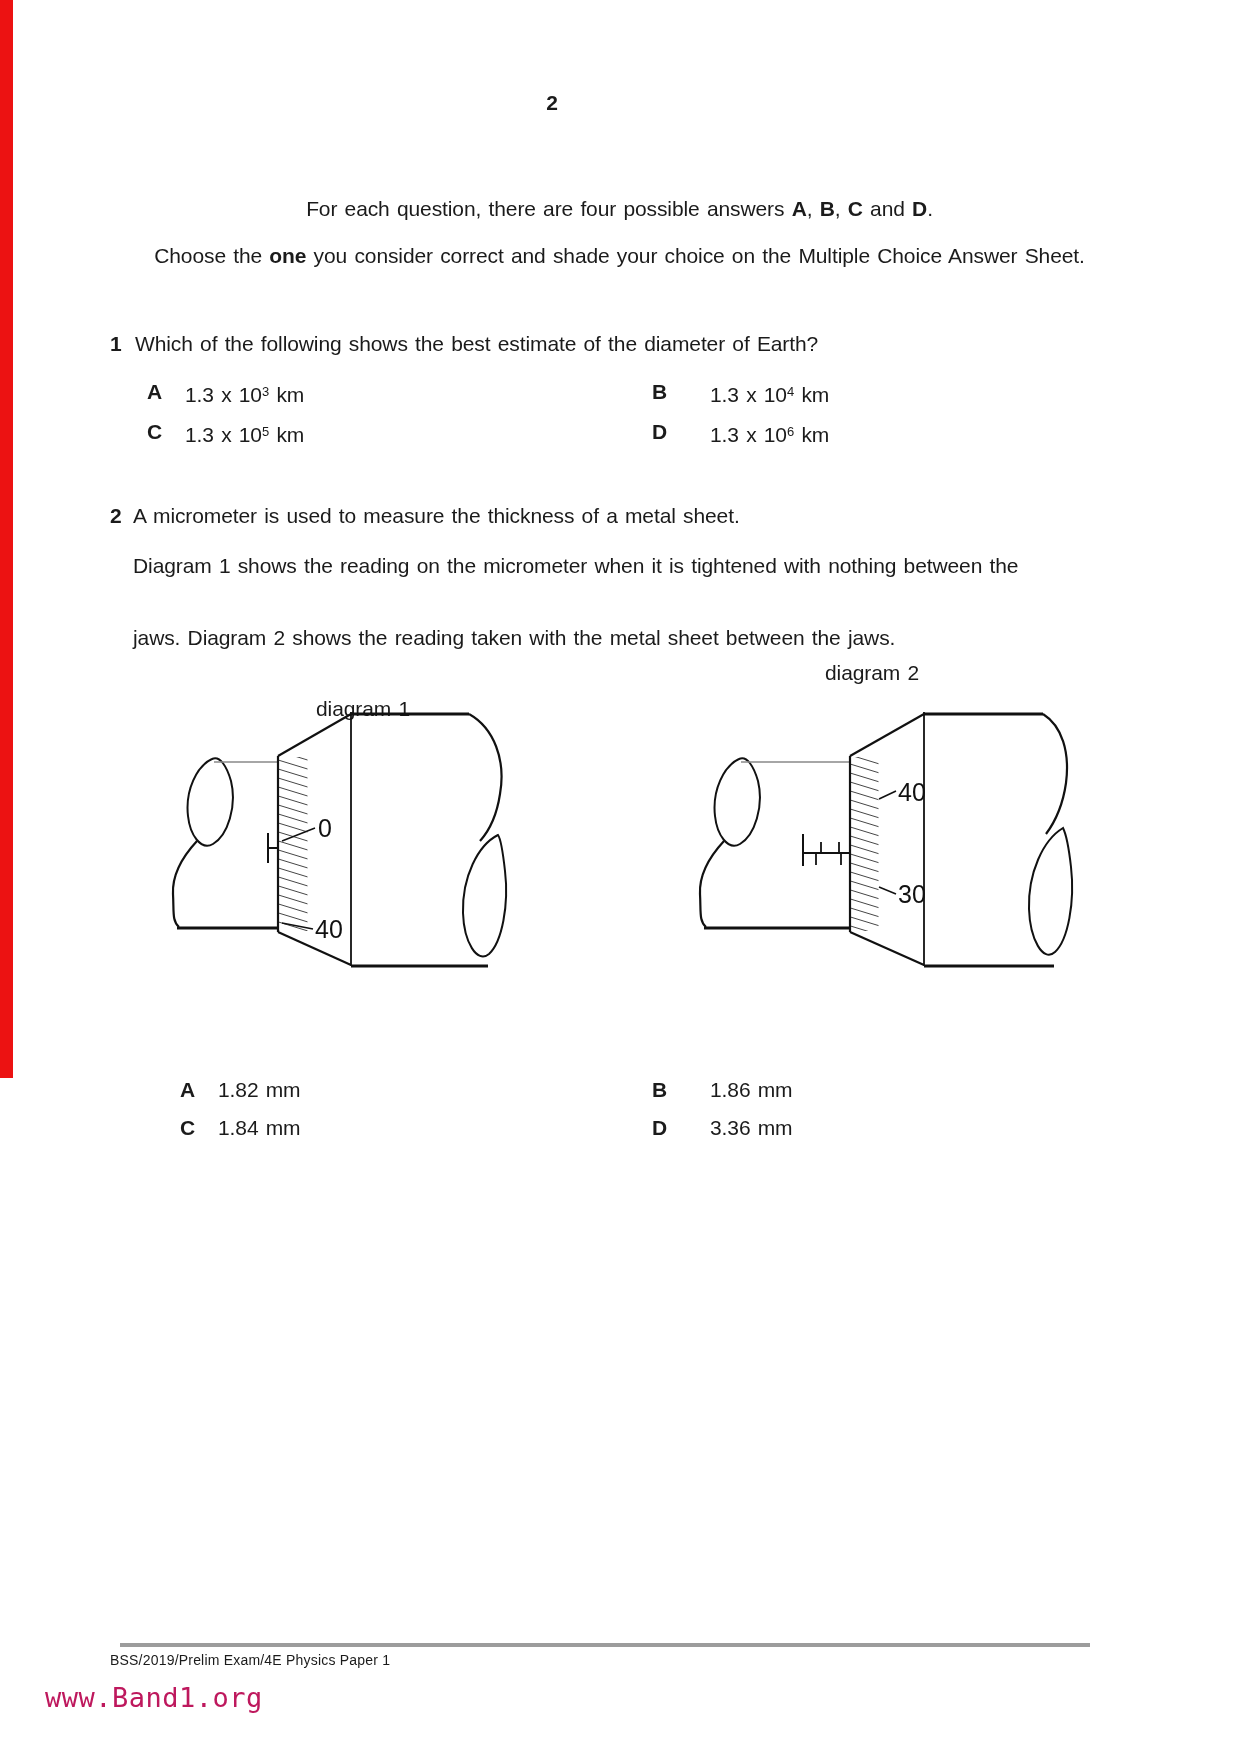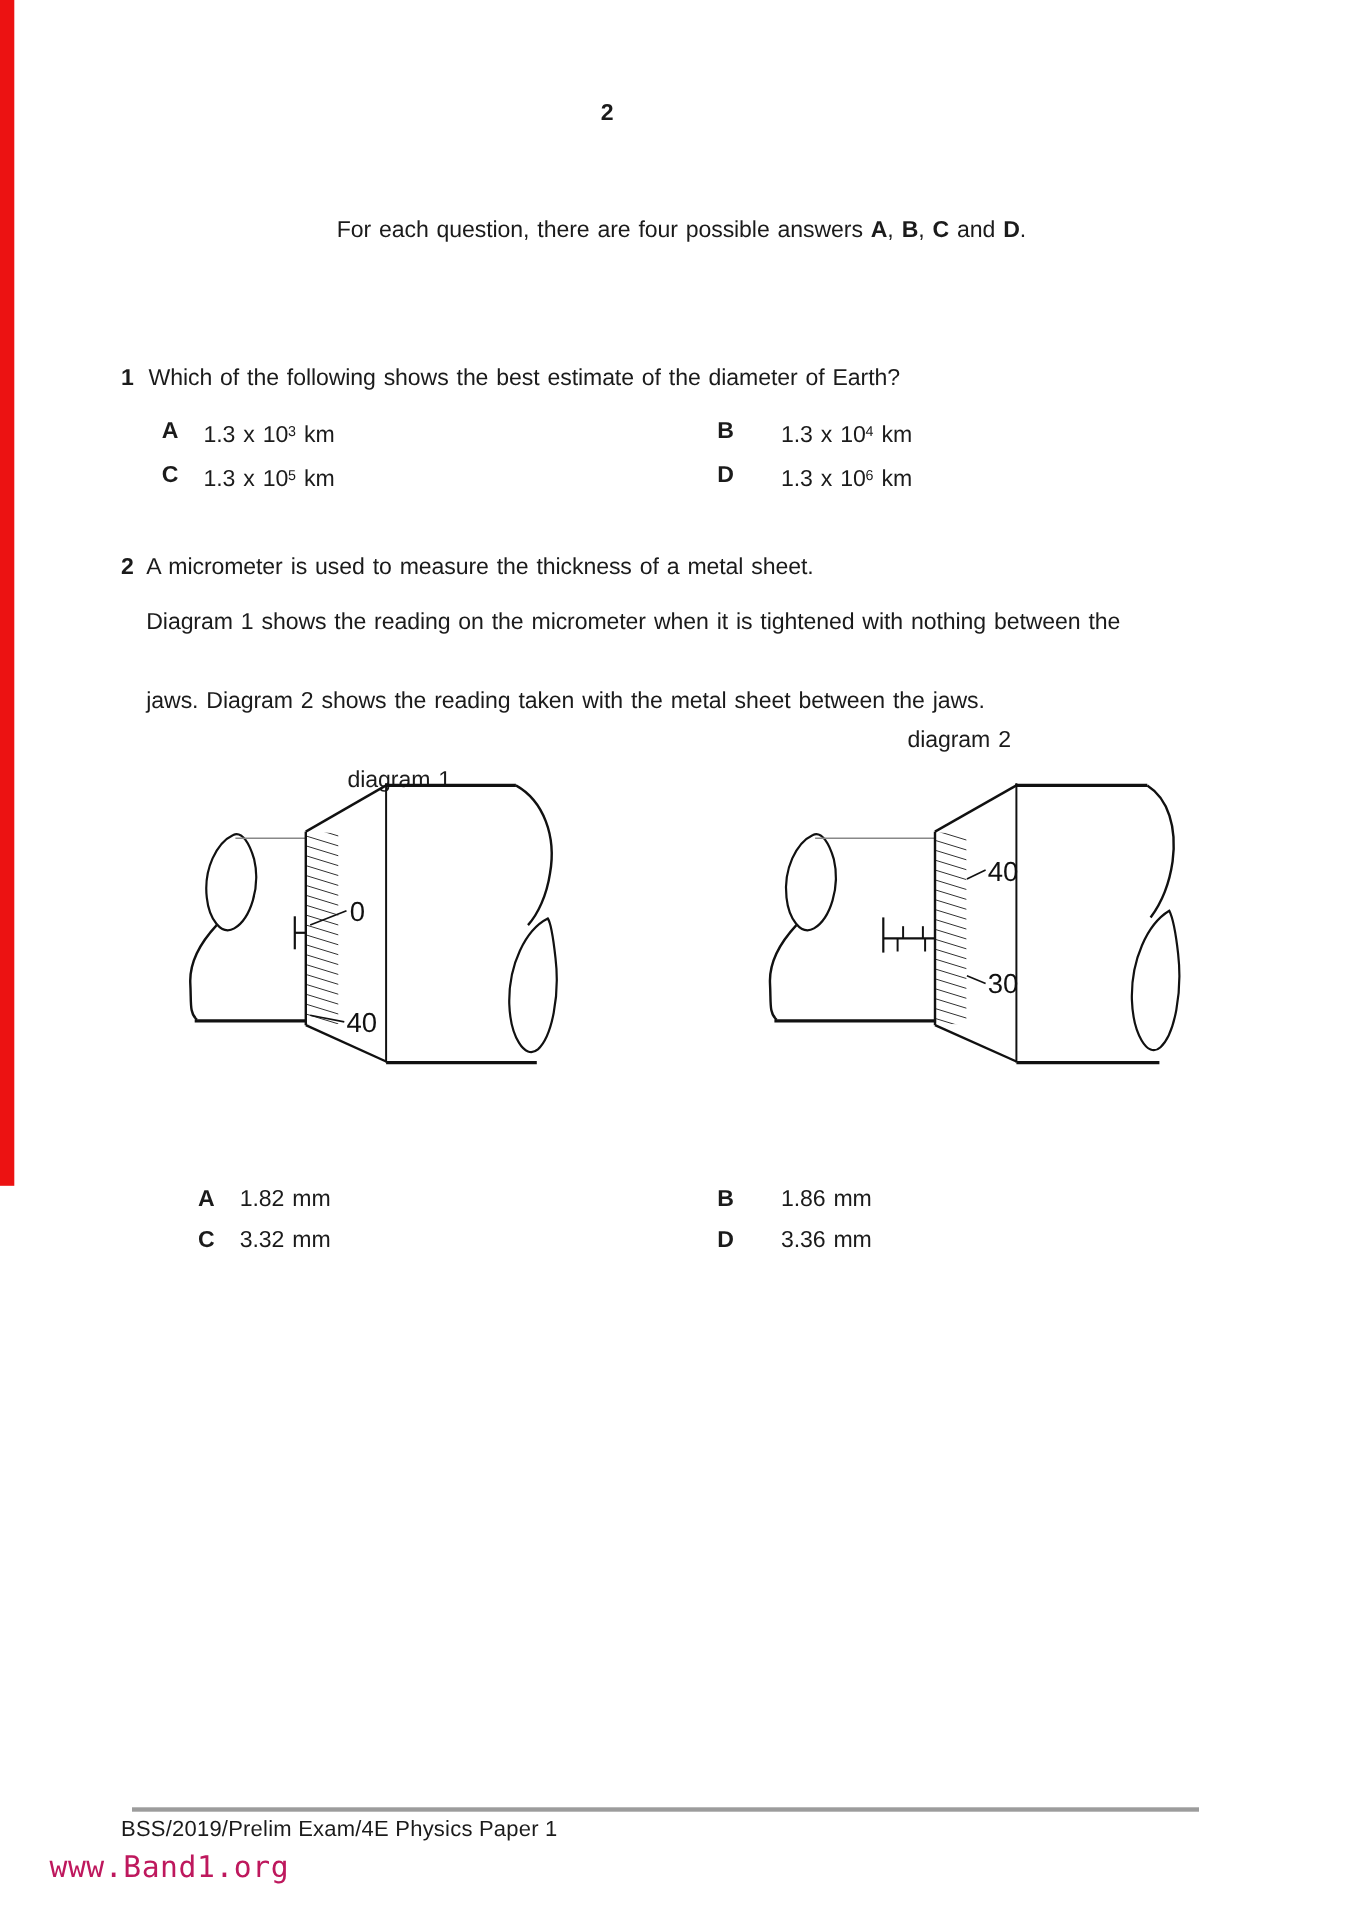--- a/index.html
+++ b/index.html
@@ -12,37 +12,38 @@
     overflow:hidden;
   }
   .abs{position:absolute;white-space:nowrap;}
   .t{font-size:21px;line-height:25px;letter-spacing:-0.1px;word-spacing:1.5px;}
   .b{font-weight:bold;}
   .center-line{left:0;width:1239px;text-align:center;}
   .redbar{position:absolute;left:0;top:0;width:13px;height:1078px;background:#ec1212;}
   .opt-letter{font-weight:bold;}
   sup{font-size:13px;vertical-align:6px;letter-spacing:0;}
   .rule{position:absolute;left:120px;top:1643px;width:970px;height:4px;background:#9c9c9c;}
-  .footer-ref{font-size:20px;letter-spacing:0.2px;}
+  .footer-ref{font-size:14px;letter-spacing:0.2px;}
   .site{font-family:"DejaVu Sans Mono","Liberation Mono",monospace;font-size:27px;color:#be185d;letter-spacing:0.5px;}
   svg .ln{stroke:#111;fill:none;}
   svg text{font-family:"Liberation Sans",sans-serif;font-size:25px;fill:#111;}
 </style>
 </head>
 <body>
 
 <div class="page">
 
   <div class="redbar"></div>
 
   <div class="abs t b" style="left:540px;top:90px;width:24px;text-align:center;">2</div>
 
 
   <div class="abs t center-line" style="top:196px;"><span>For each question, there are four possible answers </span><span class="b">A</span><span>, </span><span class="b">B</span><span>, </span><span class="b">C</span><span> and </span><span class="b">D</span><span>.</span></div>
 
+  <div class="abs t center-line" style="top:243px;"><span>Choose the </span><span class="b">one</span><span> you consider correct and shade your choice on the Multiple Choice Answer Sheet.</span></div>
 
   <div class="abs t b" style="left:110px;top:331px;">1</div>
   <div class="abs t" style="left:135px;top:331px;">Which of the following shows the best estimate of the diameter of Earth?</div>
 
   <div class="abs t opt-letter" style="left:147px;top:379px;">A</div>
   <div class="abs t" style="left:185px;top:379px;"><span>1.3 x 10</span><sup>3</sup><span> km</span></div>
   <div class="abs t opt-letter" style="left:652px;top:379px;">B</div>
   <div class="abs t" style="left:710px;top:379px;"><span>1.3 x 10</span><sup>4</sup><span> km</span></div>
   <div class="abs t opt-letter" style="left:147px;top:419px;">C</div>
   <div class="abs t" style="left:185px;top:419px;"><span>1.3 x 10</span><sup>5</sup><span> km</span></div>
@@ -117,21 +118,21 @@
       <line class="ln" x1="924" y1="966" x2="1054" y2="966" stroke-width="3"></line>
     </g>
   </svg>
 
 
   <div class="abs t opt-letter" style="left:180px;top:1077px;">A</div>
   <div class="abs t" style="left:218px;top:1077px;">1.82 mm</div>
   <div class="abs t opt-letter" style="left:652px;top:1077px;">B</div>
   <div class="abs t" style="left:710px;top:1077px;">1.86 mm</div>
   <div class="abs t opt-letter" style="left:180px;top:1115px;">C</div>
-  <div class="abs t" style="left:218px;top:1115px;">3.32 mm</div>
+  <div class="abs t" style="left:218px;top:1115px;">1.84 mm</div>
   <div class="abs t opt-letter" style="left:652px;top:1115px;">D</div>
   <div class="abs t" style="left:710px;top:1115px;">3.36 mm</div>
 
   <div class="rule"></div>
   <div class="abs footer-ref" style="left:110px;top:1652px;">BSS/2019/Prelim Exam/4E Physics Paper 1</div>
   <div class="abs site" style="left:45px;top:1682px;">www.Band1.org</div>
 
 </div>
 
 </body></html>

